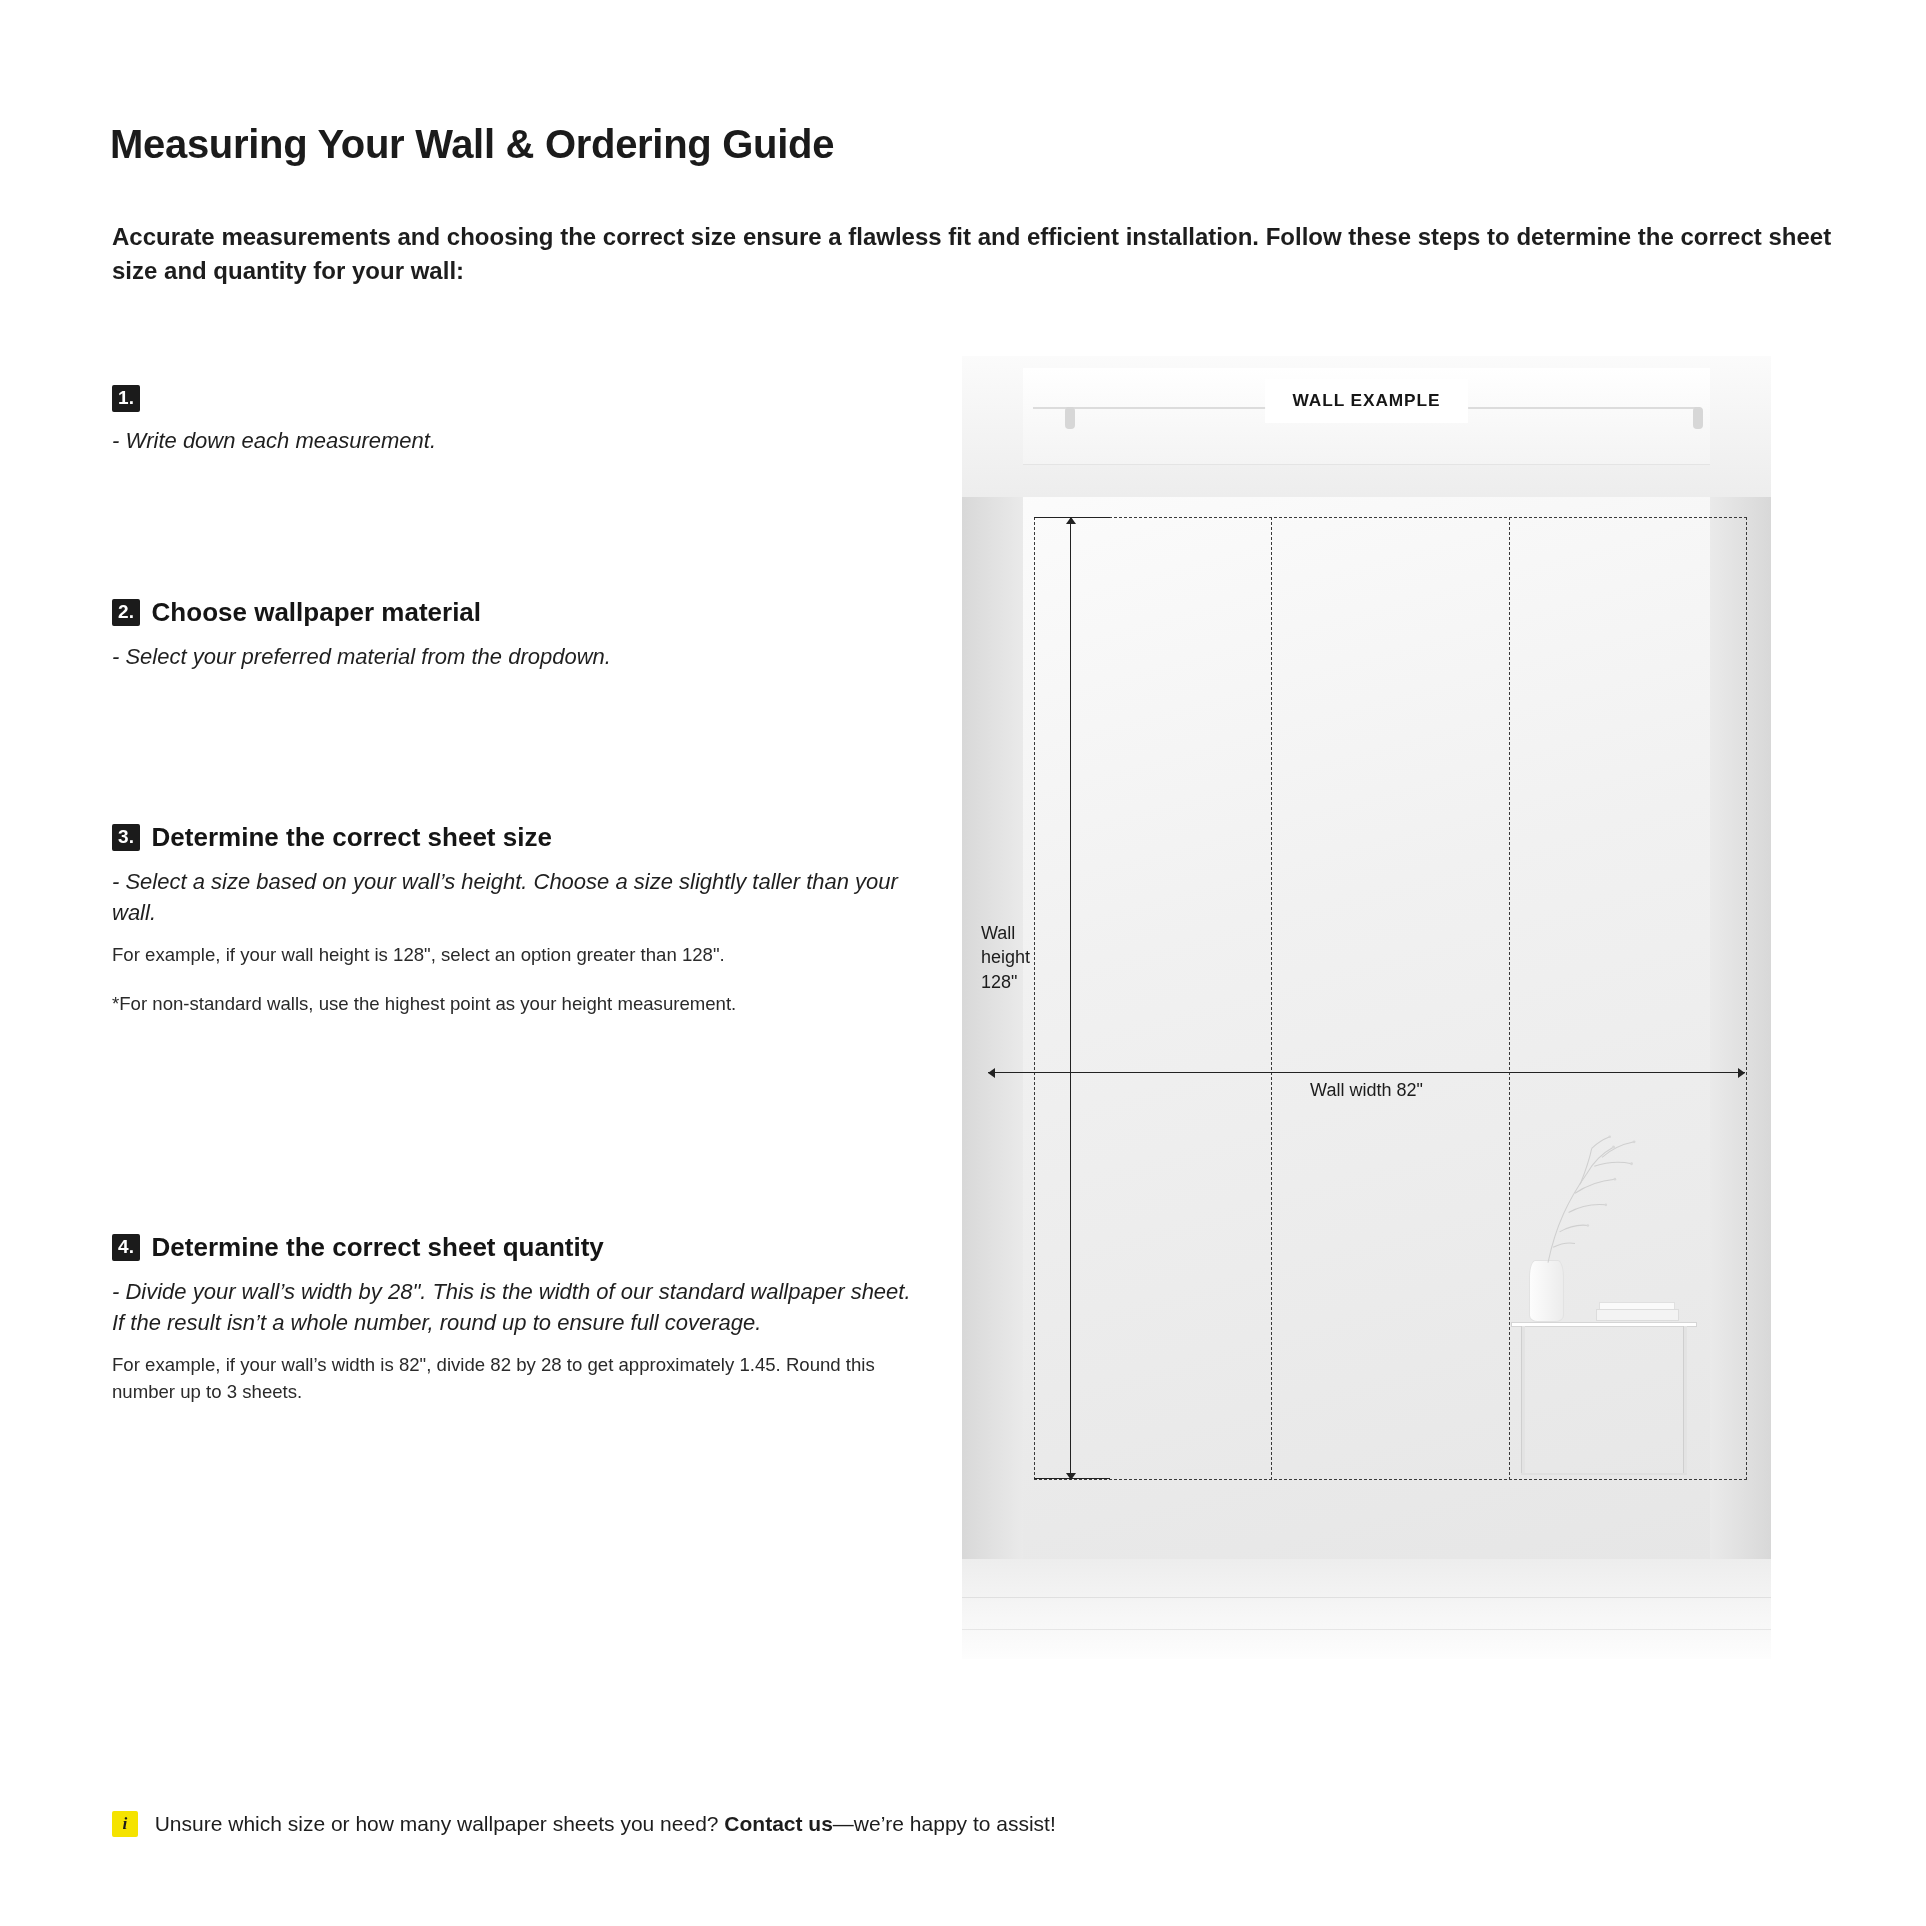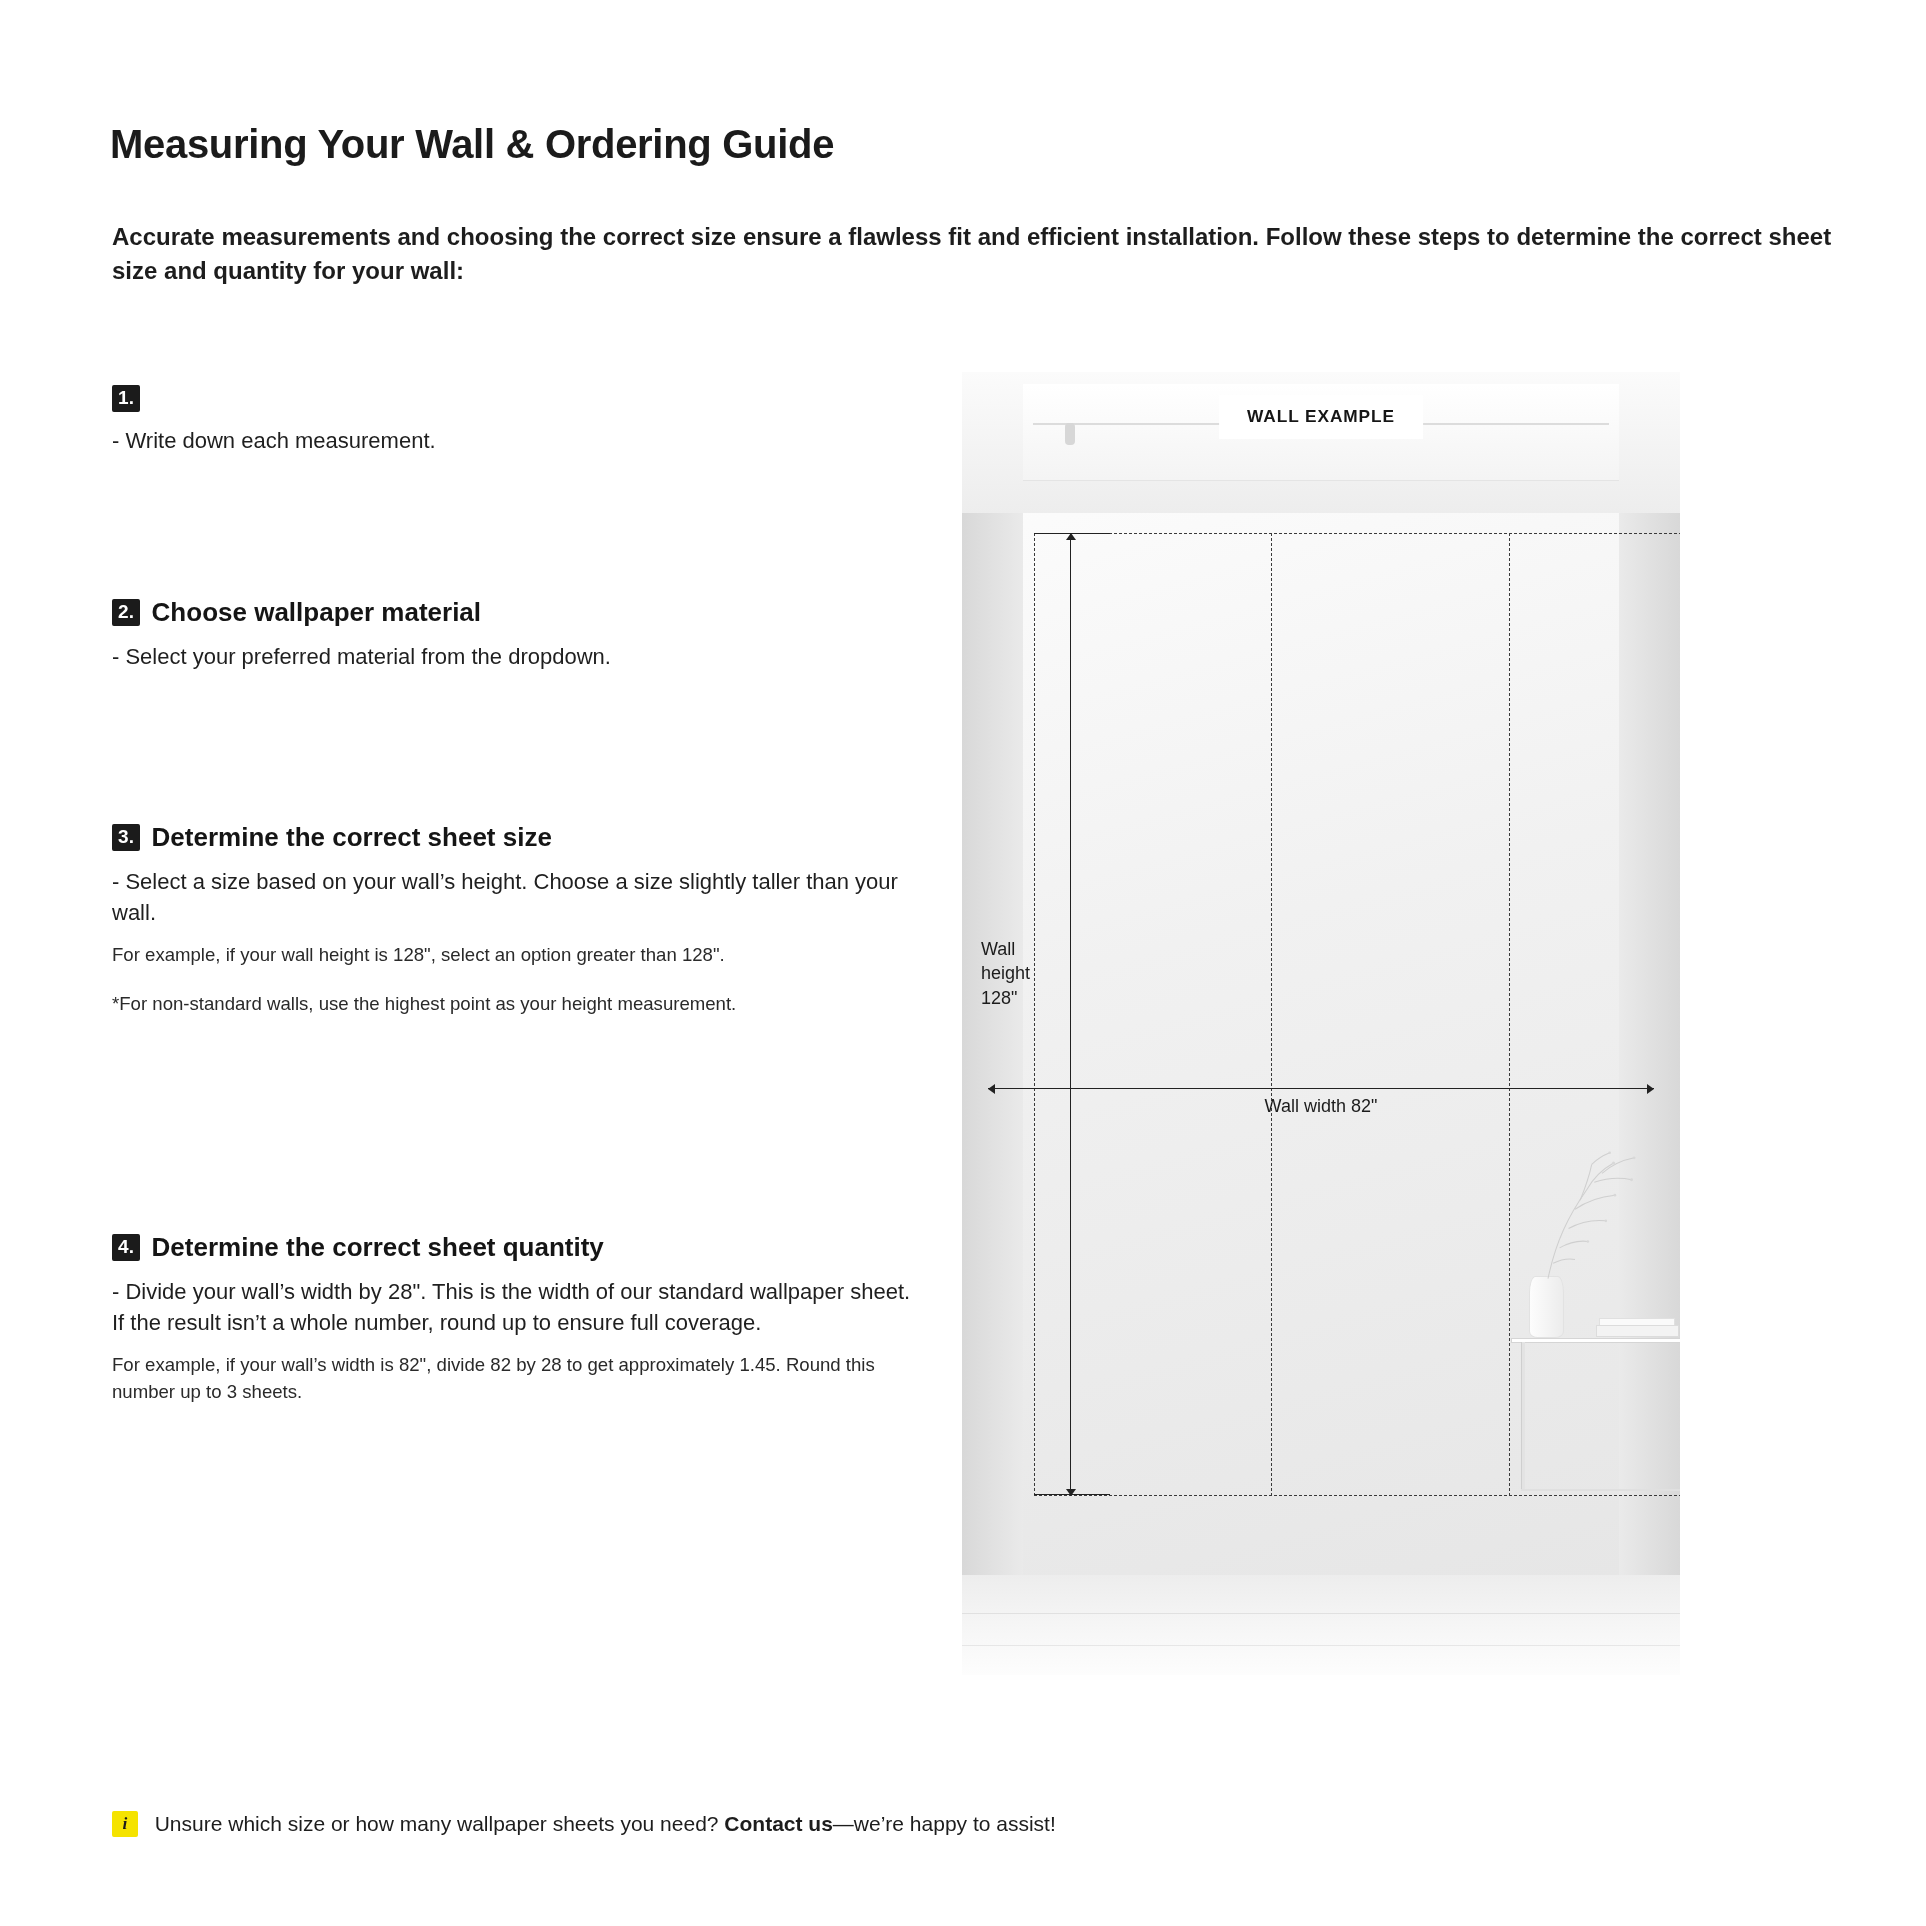--- a/index.html
+++ b/index.html
@@ -78,20 +78,21 @@
     font-size: 26px;
     font-weight: 600;
     color: #151515;
   }
   .step-body {
     margin-top: 13px;
     font-size: 22px;
     line-height: 1.42;
     color: #1f1f1f;
     font-weight: 400;
+    font-style: italic;
   }
   .step-note {
     margin-top: 14px;
     font-size: 18.6px;
     line-height: 1.4;
     color: #2a2a2a;
   }
   .step-note2 {
     margin-top: 22px;
     font-size: 18.6px;
@@ -101,25 +102,26 @@
 
   .s1 { position: absolute; top: 0; left: 0; width: 835px; }
   .s2 { position: absolute; top: 212px; left: 0; width: 835px; }
   .s3 { position: absolute; top: 437px; left: 0; width: 790px; }
   .s4 { position: absolute; top: 847px; left: 0; width: 803px; }
 
   
   .photo {
     position: absolute;
     left: 962px;
-    top: 372px;
-    width: 718px;
+    top: 356px;
+    width: 782px;
     height: 1303px;
     overflow: hidden;
     background: linear-gradient(180deg,#f2f2f2 0%, #eaeaea 45%, #e2e2e2 100%);
+    padding-left: 27px;
   }
   
   .ceiling {
     position: absolute;
     left: 0; top: 0; width: 100%; height: 141px;
     background: linear-gradient(180deg,#fbfbfb 0%, #ededed 100%);
   }
   .ceiling-inner {
     position: absolute;
     left: 61px; top: 11.6px; right: 61px; height: 96px;

